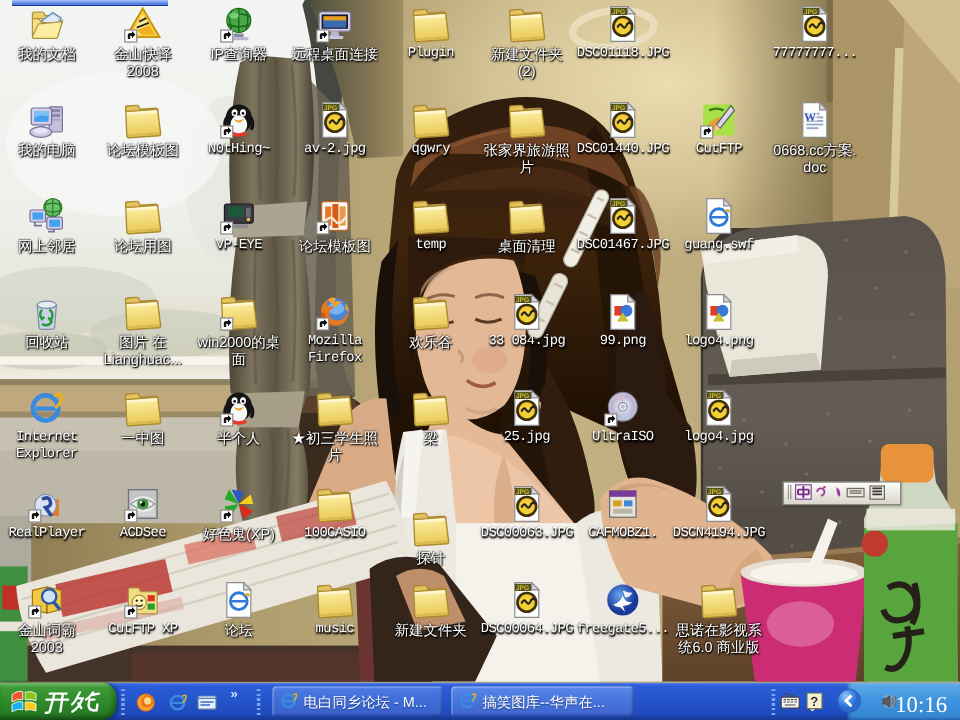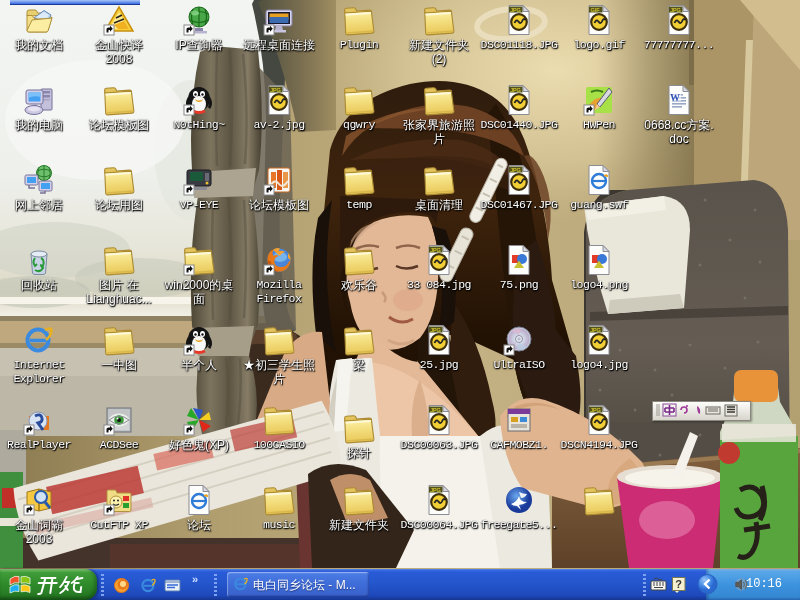--- a/index.html
+++ b/index.html
@@ -20,21 +20,21 @@
 .qico{position:absolute;top:577px}
 .tbtn{position:absolute;top:572px;height:25px;border-radius:3px;color:#fff;font-size:12px;
  background:linear-gradient(180deg,#6a93ef 0%,#4a7ae3 8%,#3e6cd8 50%,#3a63cc 90%,#2e54b8 100%);
  box-shadow:inset 1px 1px 1px rgba(255,255,255,.35),inset -1px -1px 2px rgba(0,0,60,.35);
  white-space:nowrap;overflow:hidden}
 .tbtn .ti{position:absolute;left:6px;top:4px}
 .tbtn .tx{position:absolute;left:26px;top:5px;text-shadow:0 1px 1px rgba(0,0,40,.5)}
 #tray{position:absolute;left:706px;top:569px;width:94px;height:31px;
  background:linear-gradient(180deg,#8ec6f2 0%,#5aa7e8 8%,#3d93de 50%,#3587d2 90%,#2a72bd 100%);
  box-shadow:inset 2px 0 3px rgba(0,0,80,.3)}
-#clock{position:absolute;left:40px;top:8px;color:#fff;font-size:12px;font-family:Liberation Mono, monospace}
+#clock{position:absolute;left:40px;top:8px;color:#fff;font-size:19px;font-family:Liberation Serif, serif}
 #topwin{position:absolute;left:10px;top:0;width:130px;height:4px;
  background:linear-gradient(180deg,#a8c6f8,#3a6ae0);border-bottom:1px solid #1a3a9a}
 </style>
 </head>
 <body>
 <div id="desk">
 <svg id="bg" width="800" height="600" viewBox="0 0 800 600">
  <defs>
   <linearGradient id="wallg" x1="0" y1="0" x2="1" y2="0">
    <stop offset="0" stop-color="#8b7950"></stop>
@@ -701,21 +701,21 @@
         <use href="#folder"></use>
       </svg>
       <div class="lbl">欢乐谷</div>
     </div>
 <div class="ico" style="left:319px;top:324px">
       <svg class="main" width="32" height="32" viewBox="0 0 32 32">
         <use href="#folder"></use>
       </svg>
       <div class="lbl">梁</div>
     </div>
-<div class="ico" style="left:319px;top:412px">
+<div class="ico" style="left:319px;top:424px">
       <svg class="main" width="32" height="32" viewBox="0 0 32 32">
         <use href="#folder"></use>
       </svg>
       <div class="lbl">探针</div>
     </div>
 <div class="ico" style="left:319px;top:484px">
       <svg class="main" width="32" height="32" viewBox="0 0 32 32">
         <use href="#folder"></use>
       </svg>
       <div class="lbl">新建文件夹</div>
@@ -777,53 +777,47 @@
 <div class="ico" style="left:479px;top:164px">
       <svg class="main" width="32" height="32" viewBox="0 0 32 32">
         <use href="#jpgfile"></use>
       </svg>
       <div class="lbl mono">DSC01467.JPG</div>
     </div>
 <div class="ico" style="left:479px;top:244px">
       <svg class="main" width="32" height="32" viewBox="0 0 32 32">
         <use href="#pngfile"></use>
       </svg>
-      <div class="lbl mono">75.png</div>
+      <div class="lbl mono">99.png</div>
     </div>
 <div class="ico" style="left:479px;top:324px">
       <svg class="main" width="32" height="32" viewBox="0 0 32 32">
         <use href="#cd"></use>
         <use href="#arrow"></use>
       </svg>
       <div class="lbl mono">UltraISO</div>
     </div>
 <div class="ico" style="left:479px;top:404px">
       <svg class="main" width="32" height="32" viewBox="0 0 32 32">
         <use href="#appwin"></use>
       </svg>
       <div class="lbl mono">CAFMOBZ1.</div>
     </div>
 <div class="ico" style="left:479px;top:484px">
       <svg class="main" width="32" height="32" viewBox="0 0 32 32">
         <use href="#dove"></use>
       </svg>
       <div class="lbl mono">freegate5...</div>
     </div>
-<div class="ico" style="left:559px;top:4px">
-      <svg class="main" width="32" height="32" viewBox="0 0 32 32">
-        <use href="#giffile"></use>
-      </svg>
-      <div class="lbl mono">logo.gif</div>
-    </div>
 <div class="ico" style="left:559px;top:84px">
       <svg class="main" width="32" height="32" viewBox="0 0 32 32">
         <use href="#hwpen"></use>
         <use href="#arrow"></use>
       </svg>
-      <div class="lbl mono">HWPen</div>
+      <div class="lbl mono">CutFTP</div>
     </div>
 <div class="ico" style="left:559px;top:164px">
       <svg class="main" width="32" height="32" viewBox="0 0 32 32">
         <use href="#iefile"></use>
       </svg>
       <div class="lbl mono">guang.swf</div>
     </div>
 <div class="ico" style="left:559px;top:244px">
       <svg class="main" width="32" height="32" viewBox="0 0 32 32">
         <use href="#pngfile"></use>
@@ -839,20 +833,21 @@
 <div class="ico" style="left:559px;top:404px">
       <svg class="main" width="32" height="32" viewBox="0 0 32 32">
         <use href="#jpgfile"></use>
       </svg>
       <div class="lbl mono">DSCN4194.JPG</div>
     </div>
 <div class="ico" style="left:559px;top:484px">
       <svg class="main" width="32" height="32" viewBox="0 0 32 32">
         <use href="#folder"></use>
       </svg>
+      <div class="lbl">思诺在影视系<br>统6.0 商业版</div>
     </div>
 <div class="ico" style="left:639px;top:4px">
       <svg class="main" width="32" height="32" viewBox="0 0 32 32">
         <use href="#jpgfile"></use>
       </svg>
       <div class="lbl mono">77777777...</div>
     </div>
 <div class="ico" style="left:639px;top:84px">
       <svg class="main" width="32" height="32" viewBox="0 0 32 32">
         <use href="#docfile"></use>
@@ -908,20 +903,26 @@
  <path d="M3,8 L14,8 M3,10.5 L11,10.5" stroke="#3a6ad8" stroke-width="1.4"></path>
       </svg></div>
 <div style="position:absolute;left:192px;top:573px;color:#cfe0ff;font-size:11px;font-weight:bold">»</div>
 <div class="qsep" style="left:214px"></div>
 <div class="tbtn" style="left:227px;width:142px">
  <svg class="ti" width="16" height="16" viewBox="0 0 32 32">
         <use href="#iebig"></use>
       </svg>
  <span class="tx">电白同乡论坛 - M...</span>
     </div>
+<div class="tbtn" style="left:376px;width:152px;background:linear-gradient(180deg,#7aa0f2 0%,#5585e8 8%,#4674dc 50%,#4068d0 90%,#3458bc 100%)">
+ <svg class="ti" width="16" height="16" viewBox="0 0 32 32">
+        <use href="#iebig"></use>
+      </svg>
+ <span class="tx">搞笑图库--华声在...</span>
+    </div>
 <div class="qsep" style="left:643px"></div>
 <div class="qico" style="left:650px"><svg width="17" height="16" viewBox="0 0 17 16">
  <rect x="1" y="4" width="15" height="9" rx="1" fill="#f4f4f0" stroke="#444"></rect>
  <path d="M3,6 l2,0 M6,6 l2,0 M9,6 l2,0 M12,6 l2,0 M3,8 l2,0 M6,8 l2,0 M9,8 l2,0 M12,8 l2,0 M4,10.5 l9,0" stroke="#444" stroke-width="1"></path>
  <path d="M4,2 q2,-2 4,0 q2,2 4,0" stroke="#444" fill="none"></path>
       </svg></div>
 <div class="qico" style="left:672px"><svg width="14" height="16" viewBox="0 0 14 16">
  <rect x="0.5" y="0.5" width="12.5" height="13" fill="#f6f0d2" stroke="#7a7850"></rect>
  <text x="3.2" y="11" font-size="11" font-weight="bold" fill="#333" font-family="Liberation Sans">?</text>
  <path d="M3,14 l4,0 l-2,2 Z" fill="#f6f0d2"></path>

